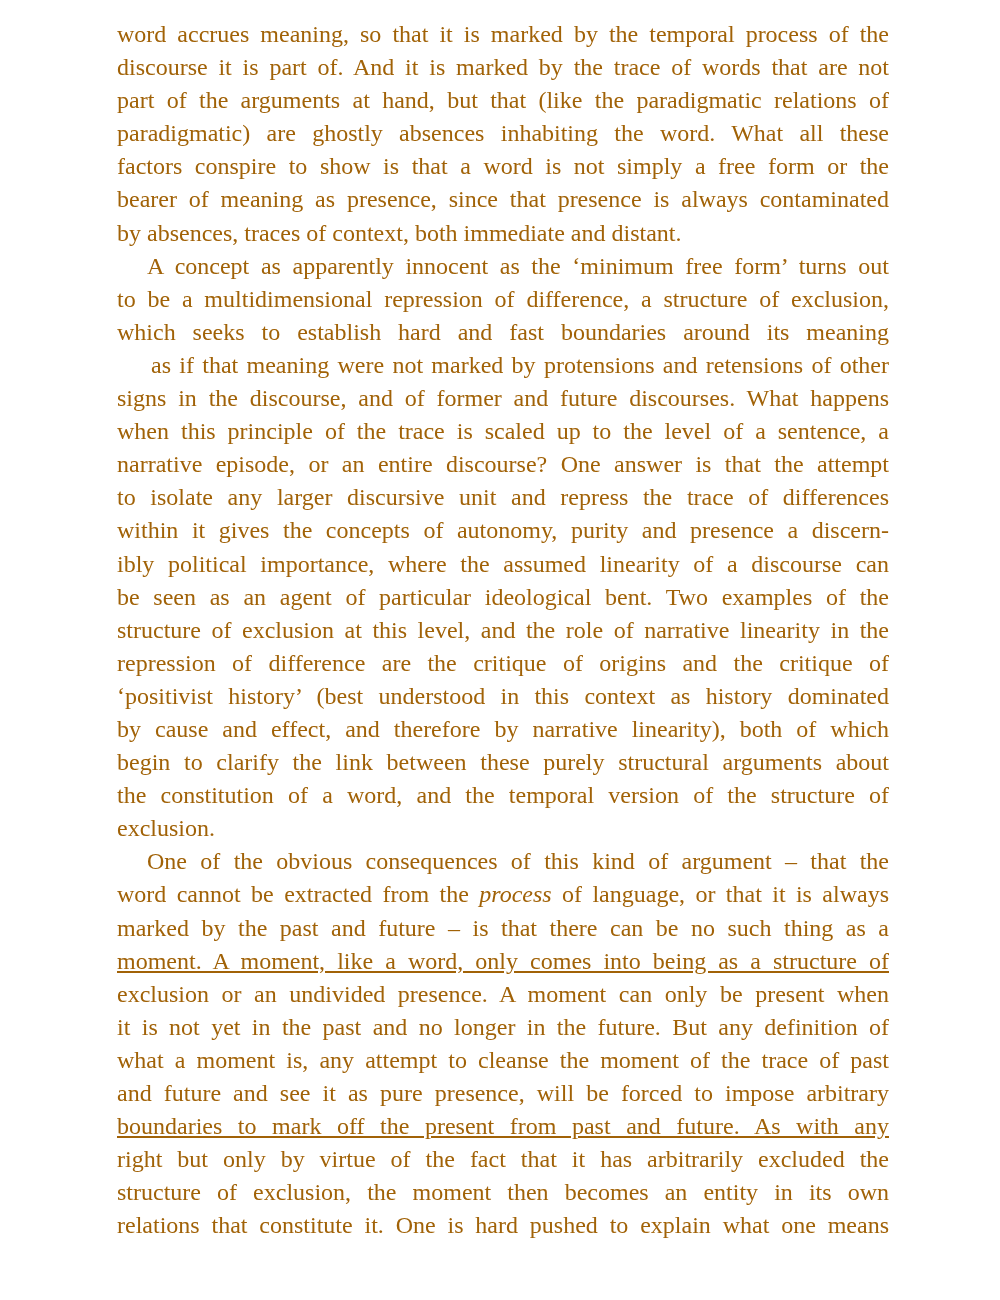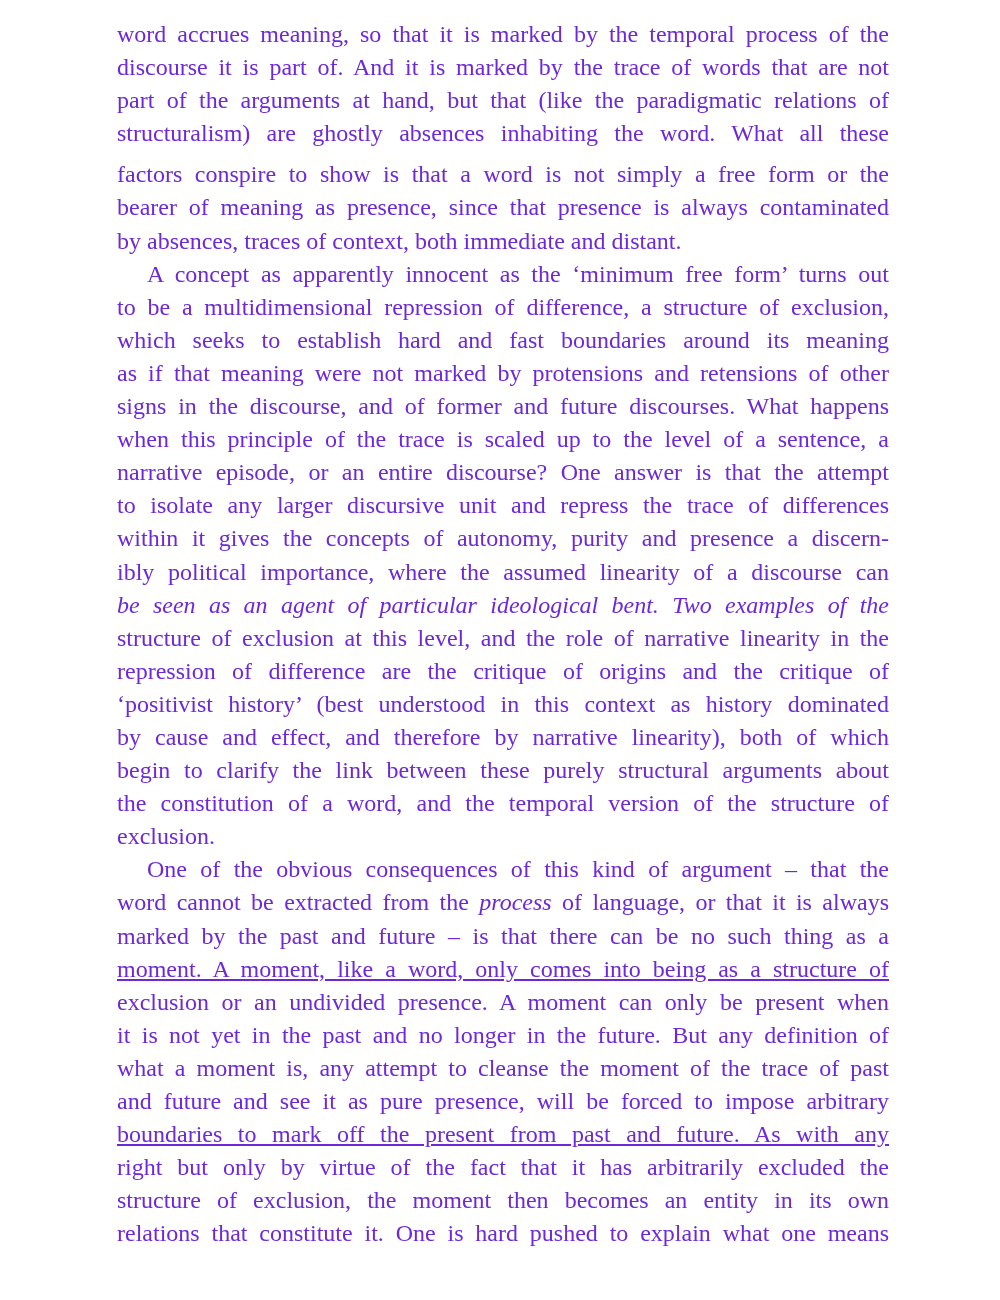--- a/index.html
+++ b/index.html
@@ -13,21 +13,21 @@
       position: relative;
       overflow: hidden;
     }
     .page {
       position: absolute;
       left: 117px;
       top: 18px;
       width: 772px;
       font-family: "Liberation Serif", "DejaVu Serif", serif;
       font-size: 24px;
-      color: #6d28d9;
+      color: #a16207;
     }
     .line {
       display: block;
       height: 33.1px;
       line-height: 33px;
       white-space: nowrap;
       text-align: justify;
       text-align-last: justify;
       overflow: visible;
     }
@@ -43,38 +43,38 @@
   </style>
 </head>
 <body>
 
 <div class="page">
 
   <div class="paragraph">
     <span class="line" style="white-space: nowrap; word-spacing: 0px;">word accrues meaning, so that it is marked by the temporal process of the</span>
     <span class="line" style="white-space: nowrap; word-spacing: 0px;">discourse it is part of. And it is marked by the trace of words that are not</span>
     <span class="line" style="white-space: nowrap; word-spacing: 0px;">part of the arguments at hand, but that (like the paradigmatic relations of</span>
-    <span class="line" style="white-space: nowrap; word-spacing: 0px;">structuralism) are ghostly absences inhabiting the word. What all these</span>
-    <span class="line" style="white-space: nowrap; word-spacing: 0px; margin-top: 8px;">factors conspire to show is that a word is not simply a free form or the</span>
+    <span class="line" style="white-space: nowrap; word-spacing: 0px;">paradigmatic) are ghostly absences inhabiting the word. What all these</span>
+    <span class="line" style="white-space: nowrap; word-spacing: 0px;">factors conspire to show is that a word is not simply a free form or the</span>
     <span class="line" style="white-space: nowrap; word-spacing: 0px;">bearer of meaning as presence, since that presence is always contaminated</span>
     <span class="line last">by absences, traces of context, both immediate and distant.</span>
   </div>
 
   <div class="paragraph">
     <span class="line indent" style="white-space: nowrap; word-spacing: 0px;">A concept as apparently innocent as the ‘minimum free form’ turns out</span>
     <span class="line" style="white-space: nowrap; word-spacing: 0px;">to be a multidimensional repression of difference, a structure of exclusion,</span>
     <span class="line" style="white-space: nowrap; word-spacing: 0px;">which seeks to establish hard and fast boundaries around its meaning</span>
-    <span class="line" style="white-space: nowrap; word-spacing: 0px;">as if that meaning were not marked by protensions and retensions of other</span>
+    <span class="line" style="white-space: nowrap; word-spacing: 0px; margin-left: 34px;">as if that meaning were not marked by protensions and retensions of other</span>
     <span class="line" style="white-space: nowrap; word-spacing: 0px;">signs in the discourse, and of former and future discourses. What happens</span>
     <span class="line" style="white-space: nowrap; word-spacing: 0px;">when this principle of the trace is scaled up to the level of a sentence, a</span>
     <span class="line" style="white-space: nowrap; word-spacing: 0px; font-family: Liberation Serif, serif;">narrative episode, or an entire discourse? One answer is that the attempt</span>
     <span class="line" style="white-space: nowrap; word-spacing: 0px;">to isolate any larger discursive unit and repress the trace of differences</span>
     <span class="line" style="white-space: nowrap; word-spacing: 0px;">within it gives the concepts of autonomy, purity and presence a discern-</span>
     <span class="line" style="white-space: nowrap; word-spacing: 0px;">ibly political importance, where the assumed linearity of a discourse can</span>
-    <span class="line" style="white-space: nowrap; word-spacing: 0px; font-style: italic;">be seen as an agent of particular ideological bent. Two examples of the</span>
+    <span class="line" style="white-space: nowrap; word-spacing: 0px;">be seen as an agent of particular ideological bent. Two examples of the</span>
     <span class="line" style="white-space: nowrap; word-spacing: 0px;">structure of exclusion at this level, and the role of narrative linearity in the</span>
     <span class="line" style="white-space: nowrap; word-spacing: 0px;">repression of difference are the critique of origins and the critique of</span>
     <span class="line" style="white-space: nowrap; word-spacing: 0px;">‘positivist history’ (best understood in this context as history dominated</span>
     <span class="line" style="white-space: nowrap; word-spacing: 0px;">by cause and effect, and therefore by narrative linearity), both of which</span>
     <span class="line" style="white-space: nowrap; word-spacing: 0px;">begin to clarify the link between these purely structural arguments about</span>
     <span class="line" style="white-space: nowrap; word-spacing: 0px;">the constitution of a word, and the temporal version of the structure of</span>
     <span class="line last">exclusion.</span>
   </div>
 
   <div class="paragraph">

